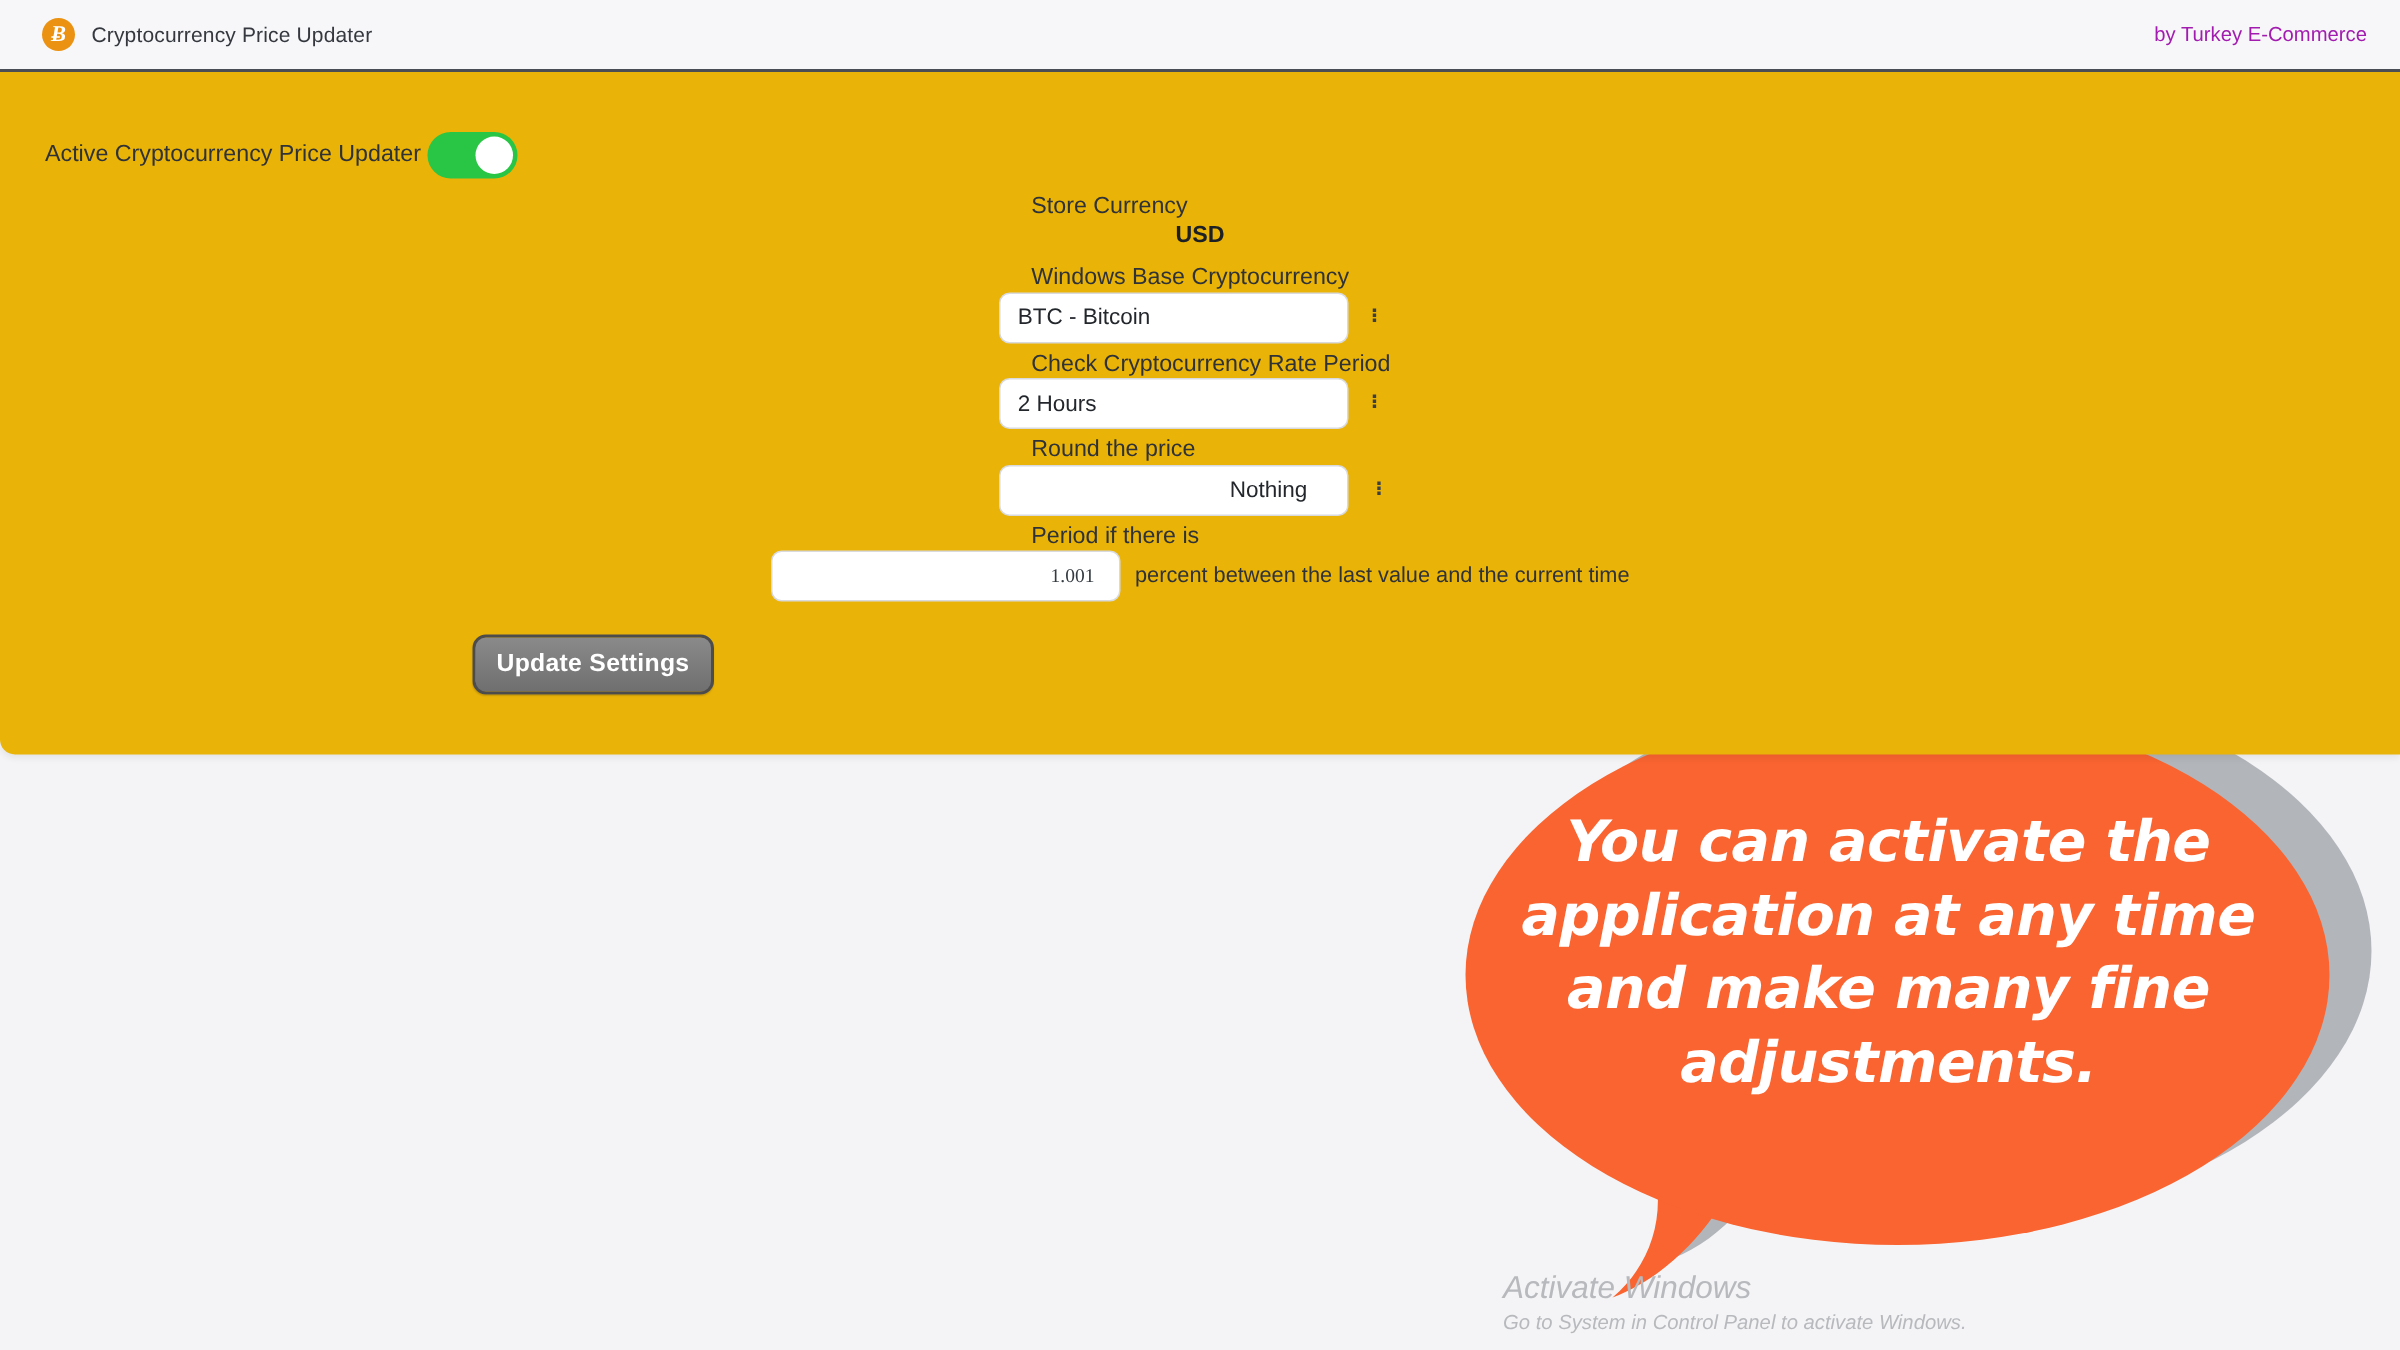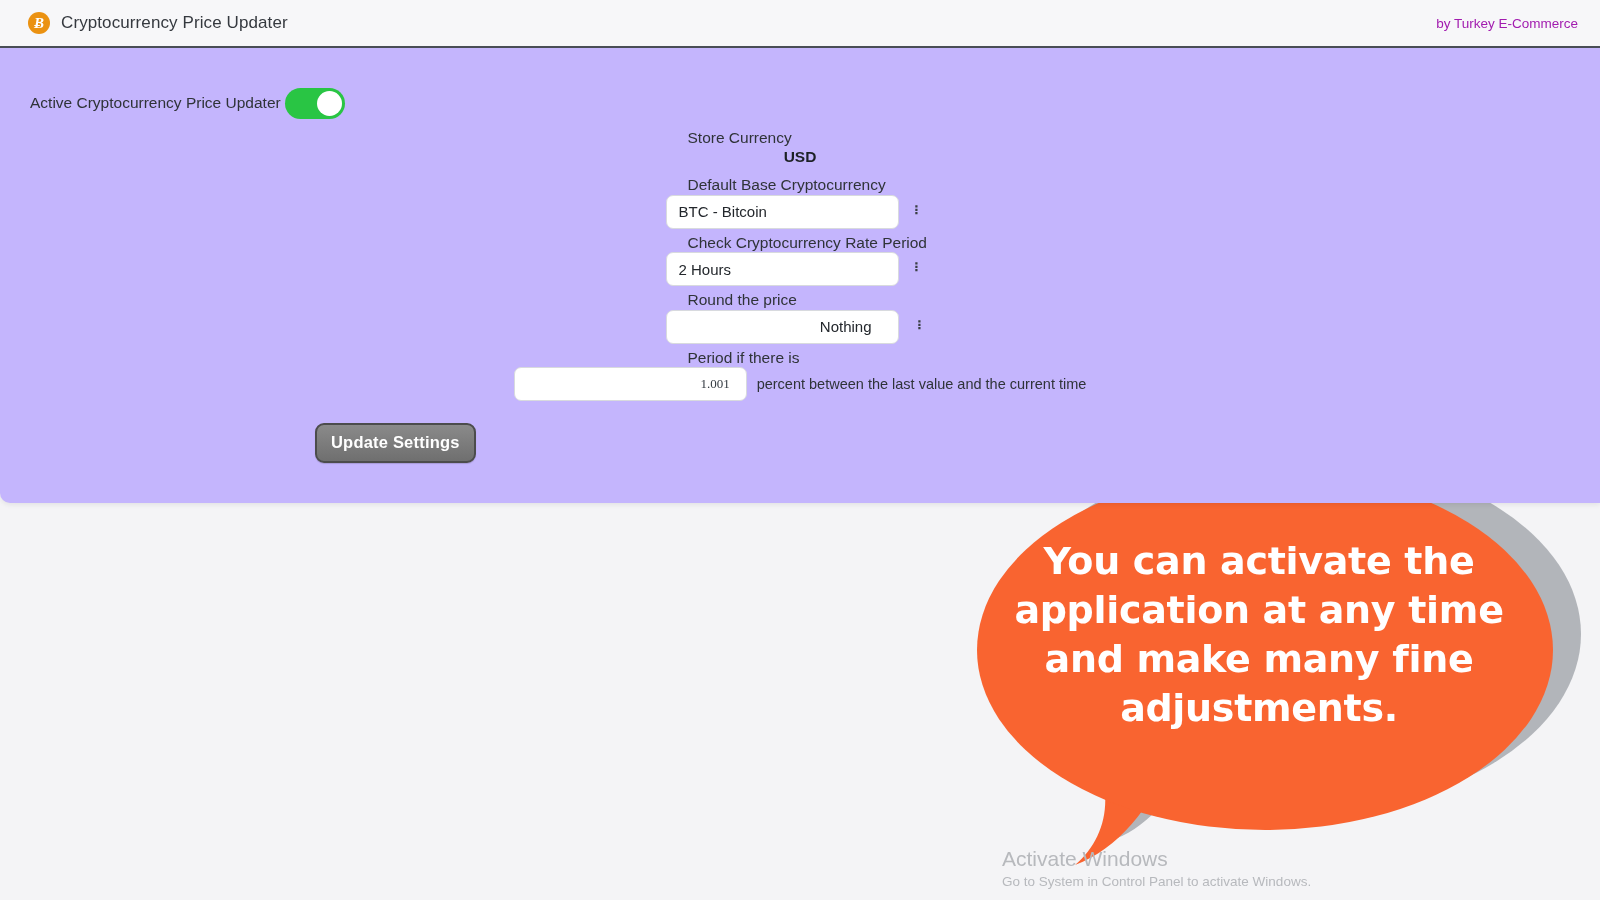--- a/index.html
+++ b/index.html
@@ -40,36 +40,36 @@
     color: #ffffff;
     font-size: 15px;
     font-weight: bold;
     line-height: 22px;
     text-align: center;
     font-style: italic;
     font-family: "Liberation Serif", serif;
     flex: none;
   }
   .brand-title {
-    font-size: 17px;
+    font-size: 14px;
     color: #35393f;
     letter-spacing: .1px;
   }
   .header-credit {
     position: absolute;
     right: 22px;
     top: 50%;
     transform: translateY(-50%);
     font-size: 13.5px;
     color: #a21caf;
   }
 
   
   .card {
-    background: #c4b5fd;
+    background: #eab308;
     border-bottom-left-radius: 10px;
     border-bottom-right-radius: 0;
     padding: 34px 0 40px 0;
     box-shadow: 0 2px 5px rgba(0,0,0,0.07);
     position: relative;
     z-index: 2;
   }
 
   .form-row {
     display: flex;
@@ -189,20 +189,21 @@
     box-shadow: 0 1px 1px rgba(0,0,0,.15);
   }
 
   
   .bubble-area {
     position: absolute;
     left: 0;
     top: 410px;
     width: 1400px;
     height: 490px;
+    font-style: italic;
   }
   .bubble-svg {
     position: absolute;
     left: 975px;
     top: 35px;
   }
   .bubble-text {
     position: absolute;
     left: 1005px;
     top: 127px;
@@ -260,21 +261,21 @@
   </div>
 
   <div class="form-row">
     <div class="row-label">Store Currency</div>
     <div class="row-field">
       <span class="static-value">USD</span>
     </div>
   </div>
 
   <div class="form-row">
-    <div class="row-label">Default Base Cryptocurrency</div>
+    <div class="row-label">Windows Base Cryptocurrency</div>
     <div class="row-field">
       <div class="select-wrap">
         <input class="ctl has-chevron" readonly="" value="BTC - Bitcoin" style="">
         <span class="chev">⠇</span>
       </div>
     </div>
   </div>
 
   <div class="form-row">
     <div class="row-label">Check Cryptocurrency Rate Period</div>

